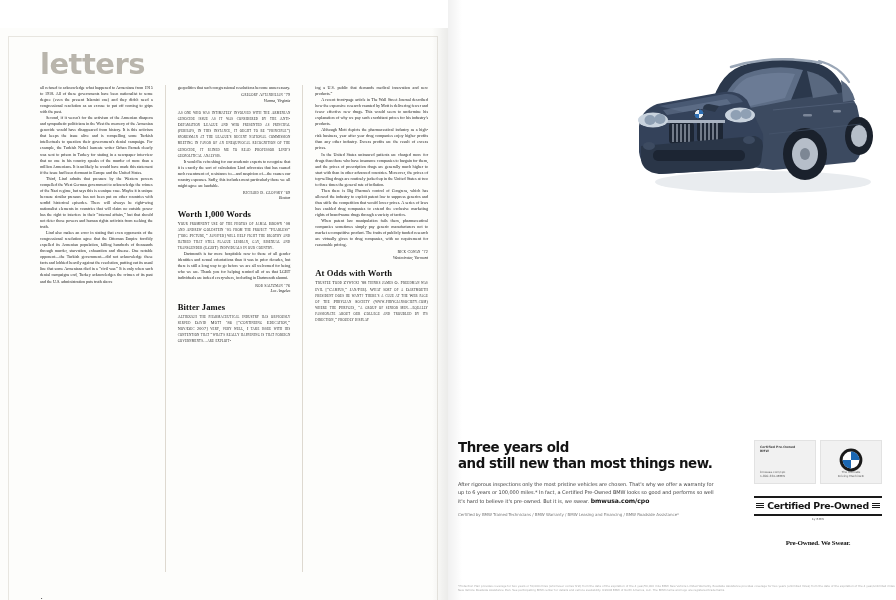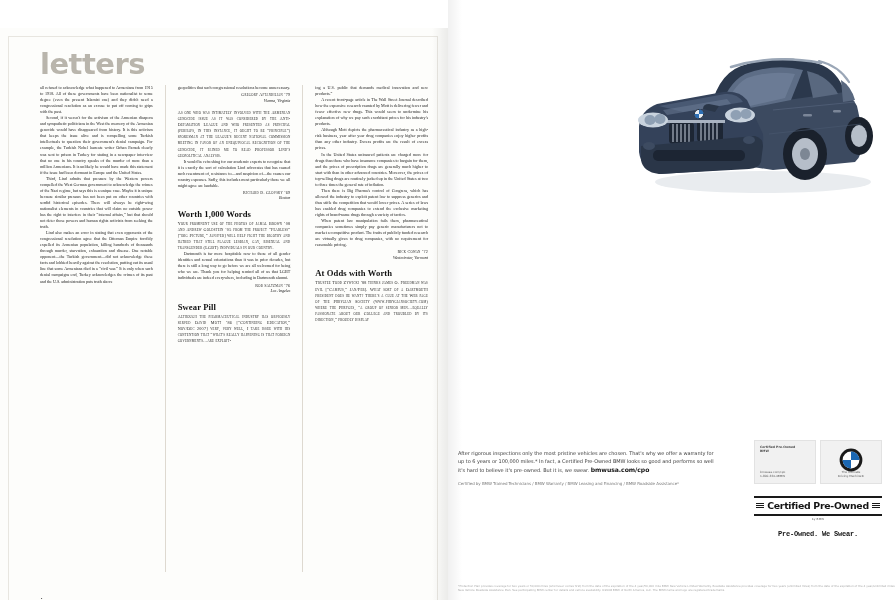--- a/index.html
+++ b/index.html
@@ -320,25 +320,25 @@
     color: #141414;
   }
   .cpo-sub {
     font-family: "DejaVu Sans", sans-serif;
     font-size: 2.8px;
     color: #555;
     margin-top: 0.5px;
     letter-spacing: 0.2px;
   }
   .cpo-tag {
-    font-family: Liberation Mono, monospace;
+    font-family: Liberation Serif, serif;
     font-weight: bold;
     font-size: 7.0px;
     color: #141414;
-    margin-top: 9px;
+    margin-top: 18px;
     letter-spacing: -0.2px;
   }
 </style>
 </head>
 <body>
 
 <div class="spread">
 
   <div class="page-left">
 
@@ -373,21 +373,21 @@
         </div>
 
         <h2 class="letter-title">Worth 1,000 Words</h2>
         <p class="body first dropcapline">Your prominent use of the photos of Jamal Brown ’08 and Andrew Goldstein ’05 from the project “Fearless” [“Big Picture,” Jan/Feb] will help fight the bigotry and hatred that still plague lesbian, gay, bisexual and transgender (LGBT) individuals in our country.</p>
         <p class="body">Dartmouth is far more hospitable now to those of all gender identities and sexual orientations than it was in prior decades, but there is still a long way to go before we are all welcomed for being who we are. Thank you for helping remind all of us that LGBT individuals are indeed everywhere, including in Dartmouth alumni.</p>
         <div class="signature">
           <span>Rob Saltzman ’76</span>
           <span class="place">Los Angeles</span>
         </div>
 
-        <h2 class="letter-title">Swear Pill</h2>
+        <h2 class="letter-title">Bitter James</h2>
         <p class="body first dropcapline">Although the pharmaceutical industry has obviously served David Mott ’86 [“Continuing Education,” Nov/Dec 2007] very, very well, I take issue with his contention that “what's really happening is that foreign governments…are exploit-</p>
       </div>
 
       <div style="position:relative;width:1px;">
         <div class="col-divider"></div>
       </div>
 
       <div class="col">
         <p class="body first">ing a U.S. public that demands medical innovation and new products.”</p>
         <p class="body">A recent front-page article in The Wall Street Journal described how the expensive research vaunted by Mott is delivering fewer and fewer effective new drugs. This would seem to undermine his explanation of why we pay such exorbitant prices for his industry's products.</p>
@@ -482,20 +482,24 @@
         <path d="M150 96 L232 88" stroke="#55647c" stroke-width="1.2" fill="none" opacity="0.7"></path>
         <path d="M146 120 L238 110" stroke="#4a5870" stroke-width="1" fill="none" opacity="0.6"></path>
 
         <rect x="180" y="100" width="9" height="2.6" rx="1.3" fill="#7b8698"></rect>
         <rect x="210" y="96" width="8" height="2.4" rx="1.2" fill="#7b8698"></rect>
       </svg>
     </div>
 
     <div class="ad-block">
 
+      <div class="ad-headline">
+        <div>Three years old</div>
+        <div>and still new than most things new.</div>
+      </div>
 
       <div class="ad-body">
         <span>After rigorous inspections only the most pristine vehicles are chosen. That's why we offer a warranty for up to 6 years or 100,000 miles.* In fact, a Certified Pre-Owned BMW looks so good and performs so well it's hard to believe it's pre-owned. But it is, we swear.</span>
         <span class="url">bmwusa.com/cpo</span>
       </div>
 
       <div class="ad-legal-line">Certified by BMW Trained Technicians / BMW Warranty / BMW Leasing and Financing / BMW Roadside Assistance*</div>
 
       <div class="logo-row">
         <div class="logo-card">

